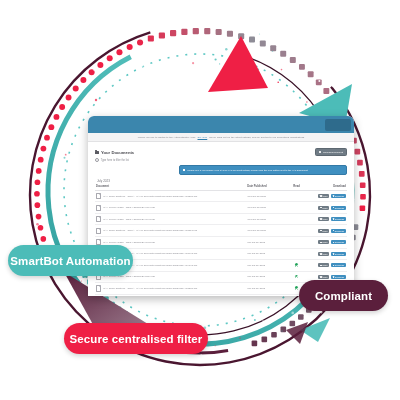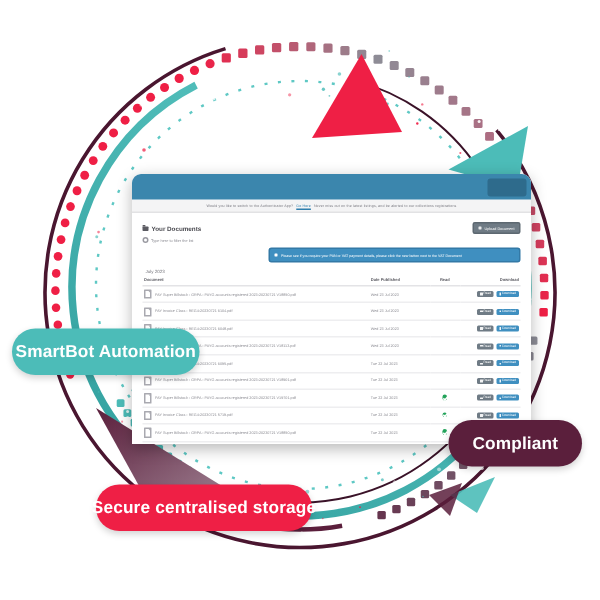--- a/index.html
+++ b/index.html
@@ -538,23 +538,23 @@
               <td class="c-date">Tue 22 Jul 2023</td>
               <td class="c-read"></td>
               <td class="c-dl"></td>
             </tr>
           </tbody>
       </table>
     </div>
 
   </div>
 
-  <div class="pill" id="pill-smartbot" style="background: rgb(76, 188, 184);">
+  <div class="pill" id="pill-smartbot" style="background: rgb(76, 188, 184); margin-top: 26px;">
     <span>SmartBot Automation</span>
   </div>
   <div class="pill" id="pill-compliant" style="background: rgb(91, 31, 60); margin-top: 32px;">
     <span>Compliant</span>
   </div>
   <div class="pill" id="pill-storage" style="background: rgb(239, 31, 69);">
-    <span>Secure centralised storage</span>
+    <span>Secure centralised filter</span>
   </div>
 
 </div>
 
 </body></html>

